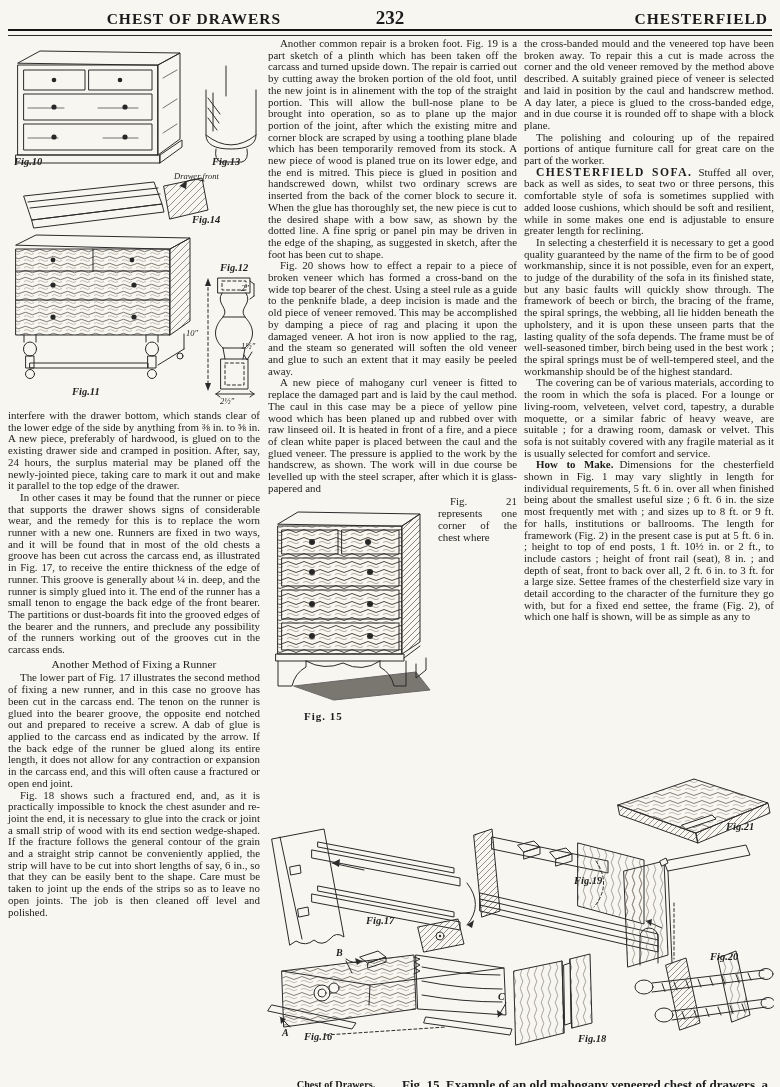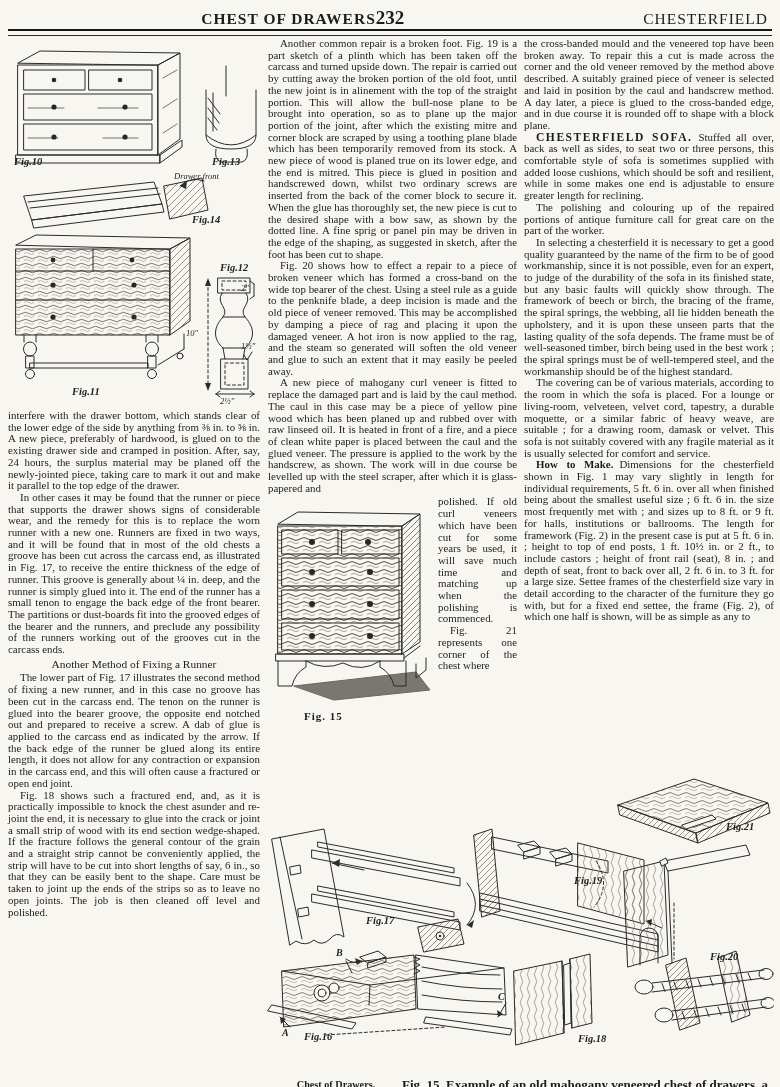--- a/index.html
+++ b/index.html
@@ -3,23 +3,23 @@
 <meta charset="utf-8">
 <style>
   html,body { margin:0; padding:0; background:#d8d5cf; }
   .page {
     position:relative; width:780px; height:1087px; margin:0 auto;
     background:#f7f6f1; color:#1c1c1c; overflow:hidden;
     font-family:"Liberation Serif","DejaVu Serif",serif;
   }
   
   .hdr { position:absolute; top:7px; left:12px; right:12px; display:flex; align-items:baseline; }
-  .hdr .hl { flex:1; text-align:right; font-weight:bold; font-size:15.5px; letter-spacing:1px; }
+  .hdr .hl { flex:1; text-align:center; font-weight:bold; font-size:15.5px; letter-spacing:1px; }
   .hdr .hc { flex:0 0 auto; font-weight:bold; font-size:19px; }
-  .hdr .hr { flex:1; text-align:right; font-weight:normal; font-size:15.5px; letter-spacing:1px; }
+  .hdr .hr { flex:1; text-align:right; font-weight:bold; font-size:15.5px; letter-spacing:1px; }
   .rule { position:absolute; top:29px; left:8px; right:8px; height:4px;
           border-top:2.5px solid #171717; border-bottom:1px solid #2b2b2b; }
   
   .col { position:absolute; top:38px; font-size:10.9px; line-height:11.7px; text-align:justify; }
   .col-left  { left:8px;   width:252px; }
   .col-mid   { left:268px; width:249px; }
   .col-right { left:524px; width:250px; }
   p.para { margin:0; }
   p.ind { text-indent:12px; }
   .subhead { font-weight:normal; font-size:11.4px; text-align:center; margin:3px 0 2px 0; }
@@ -210,30 +210,29 @@
               <circle cx="102" cy="76" r="3"></circle>
             <circle cx="44" cy="108" r="3"></circle>
               <circle cx="102" cy="108" r="3"></circle>
             <circle cx="44" cy="140" r="3"></circle>
               <circle cx="102" cy="140" r="3"></circle>
           </g>
         </svg>
         <div class="fig15label">Fig. 15</div>
       </div>
       <div class="wrapcol">
-        <p class="para">polished.  If old curl veneers which have been cut for some years be used, it will save much time and matching up when the polishing is commenced.</p>
         <p class="para ind">Fig. 21 represents one corner of the chest where</p>
       </div>
     </div>
   </div>
 
   <div class="col col-right">
     <p class="para">the cross-banded mould and the veneered top have been broken away.  To repair this a cut is made across the corner and the old veneer removed by the method above described.  A suitably grained piece of veneer is selected and laid in position by the caul and handscrew method.  A day later, a piece is glued to the cross-banded edge, and in due course it is rounded off to shape with a block plane.</p>
+    <p class="para ind">The polishing and colouring up of the repaired portions of antique furniture call for great care on the part of the worker.</p>
     <p class="para ind"><span class="runin caps">CHESTERFIELD SOFA.</span><span>Stuffed all over, back as well as sides, to seat two or three persons, this comfortable style of sofa is sometimes supplied with added loose cushions, which should be soft and resilient, while in some makes one end is adjustable to ensure greater length for reclining.</span></p>
-    <p class="para ind">The polishing and colouring up of the repaired portions of antique furniture call for great care on the part of the worker.</p>
     <p class="para ind">In selecting a chesterfield it is necessary to get a good quality guaranteed by the name of the firm to be of good workmanship, since it is not possible, even for an expert, to judge of the durability of the sofa in its finished state, but any basic faults will quickly show through.  The framework of beech or birch, the bracing of the frame, the spiral springs, the webbing, all lie hidden beneath the upholstery, and it is upon these unseen parts that the lasting quality of the sofa depends.  The frame must be of well-seasoned timber, birch being used in the best work ;  the spiral springs must be of well-tempered steel, and the workmanship should be of the highest standard.</p>
     <p class="para ind">The covering can be of various materials, according to the room in which the sofa is placed.  For a lounge or living-room, velveteen, velvet cord, tapestry, a durable moquette, or a similar fabric of heavy weave, are suitable ; for a drawing room, damask or velvet.  This sofa is not suitably covered with any fragile material as it is usually selected for comfort and service.</p>
     <p class="para ind"><span class="runin">How to Make.</span><span>Dimensions for the chesterfield shown in Fig. 1 may vary slightly in length for individual requirements, 5 ft. 6 in. over all when finished being about the smallest useful size ;  6 ft. 6 in. the size most frequently met with ;  and sizes up to 8 ft. or 9 ft. for halls, institutions or ballrooms.  The length for framework (Fig. 2) in the present case is put at 5 ft. 6 in. ;  height to top of end posts, 1 ft. 10½ in. or 2 ft., to include castors ; height of front rail (seat), 8 in. ;  and depth of seat, front to back over all, 2 ft. 6 in. to 3 ft. for a large size.  Settee frames of the chesterfield size vary in detail according to the character of the furniture they go with, but for a fixed end settee, the frame (Fig. 2), of which one half is shown, will be as simple as any to</span></p>
   </div>
 
   <div class="figs-bottom">
     <svg width="508" height="278" viewBox="0 0 508 278">
       <defs>
         <pattern id="bmot" width="16" height="8" patternUnits="userSpaceOnUse">
           <path d="M0,3 q4,-3 8,0 t8,0" stroke="#6b6156" stroke-width="0.8" fill="none"></path>

